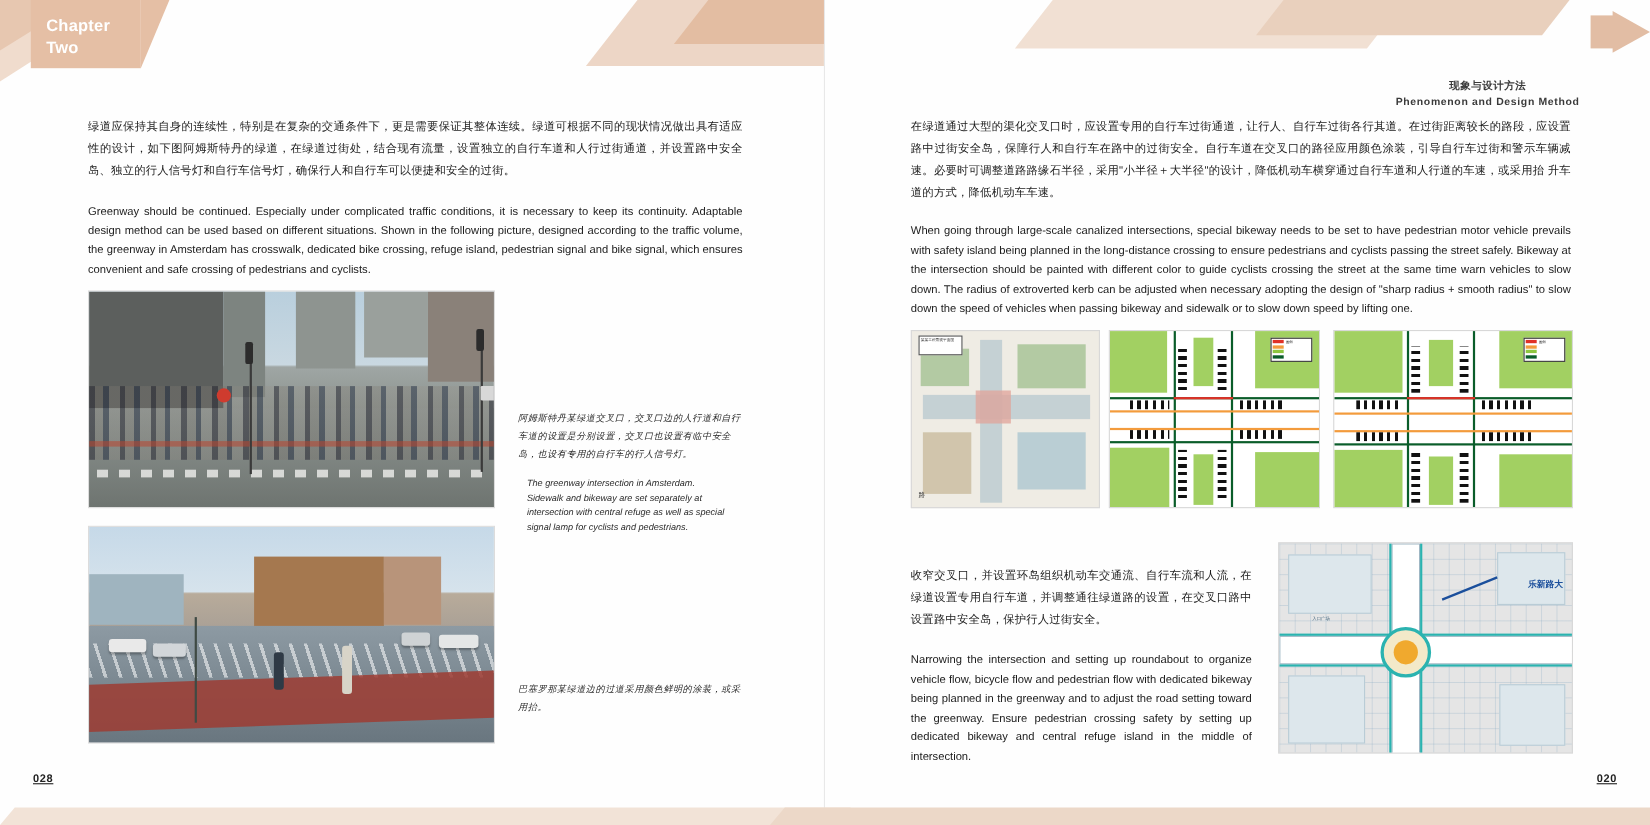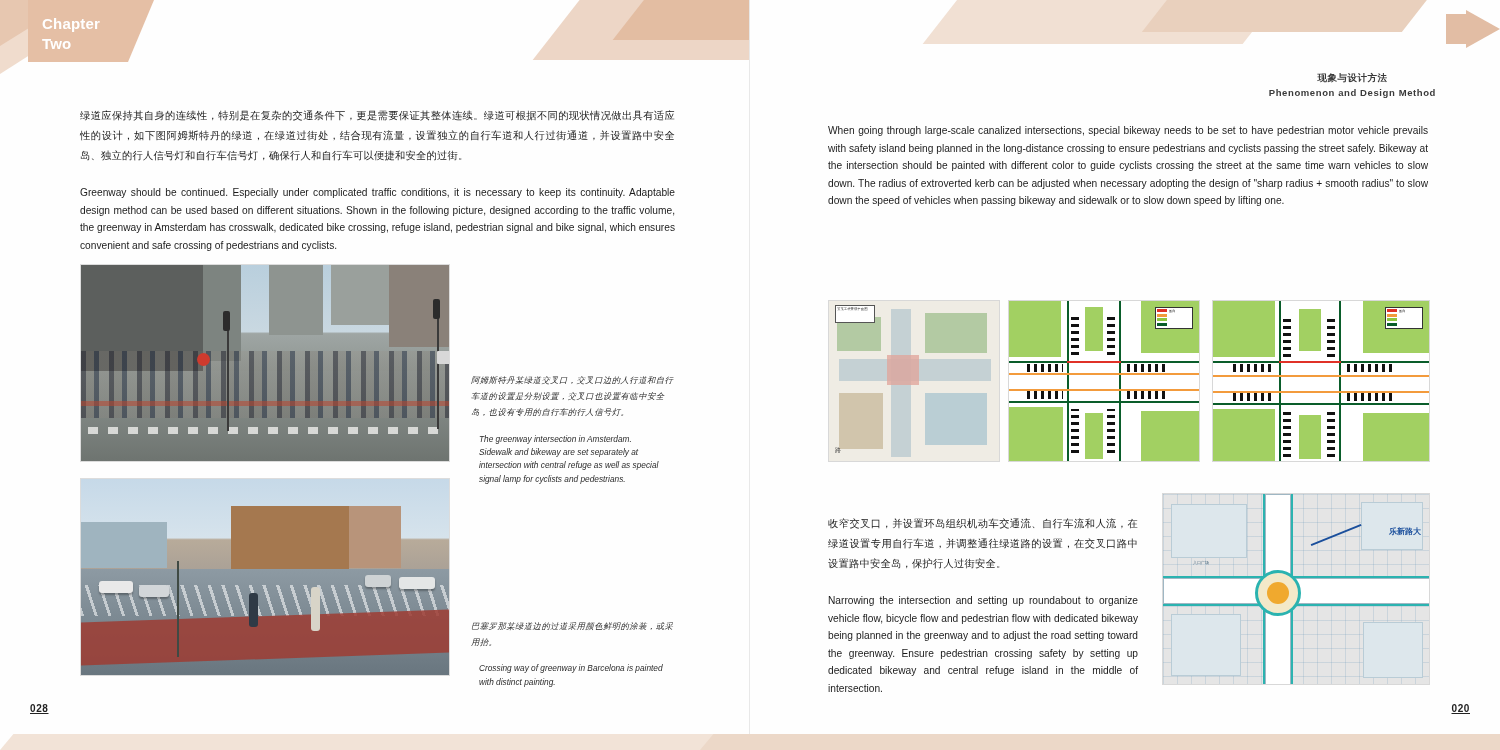--- a/index.html
+++ b/index.html
@@ -395,40 +395,40 @@
       <div class="car" style="left:58px; top:54%; width:30px; background:#d2d6d9;"></div>
       <div class="car" style="left:318px; top:50%; width:36px; background:#e4e6e6;"></div>
       <div class="car" style="left:284px; top:49%; width:26px; background:#cfd3d5;"></div>
       <div class="cyclist" style="left:168px; top:58%; height:34px;"></div>
       <div class="cyclist" style="left:230px; top:55%; height:44px; background:#d8d4c8;"></div>
       <div style="position:absolute; left:96px; top:42%; width:2px; height:96px; background:#3f4a44;"></div>
     </div>
 
     <div class="col" style="left:467px; top:618px; width:212px;">
       <p class="caption-cn">巴塞罗那某绿道边的过道采用颜色鲜明的涂装，或采用抬。</p>
-      <p class="caption-en">Crossing way of greenway in Barcelona is painted with distinct painting.</p>
     </div>
 
     <div class="folio folio-left">028</div>
   </div>
 
   <div class="page page-right">
 
     <div class="rp-band">
       <div class="rp-slash"></div>
       <div class="rp-slash2"></div>
       <div class="rp-arrow-bar"></div>
       <div class="rp-arrow"></div>
     </div>
     <div class="running-head">
       <div class="cn">现象与设计方法</div>
       <div class="en">Phenomenon and Design Method</div>
     </div>
 
     <div class="col" style="left:78px; top:106px; width:600px;">
+      <p class="cn">在绿道通过大型的渠化交叉口时，应设置专用的自行车过街通道，让行人、自行车过街各行其道。在过街距离较长的路段，应设置路中过街安全岛，保障行人和自行车在路中的过街安全。自行车道在交叉口的路径应用颜色涂装，引导自行车过街和警示车辆减速。必要时可调整道路路缘石半径，采用"小半径＋大半径"的设计，降低机动车横穿通过自行车道和人行道的车速，或采用抬 升车道的方式，降低机动车车速。</p>
       <p class="en" style="margin-top:16px;">When going through large-scale canalized intersections, special bikeway needs to be set to have pedestrian motor vehicle prevails with safety island being planned in the long-distance crossing to ensure pedestrians and cyclists passing the street safely. Bikeway at the intersection should be painted with different color to guide cyclists crossing the street at the same time warn vehicles to slow down. The radius of extroverted kerb can be adjusted when necessary adopting the design of  "sharp radius + smooth radius"  to slow down the speed of vehicles when passing bikeway and sidewalk or to slow down speed by lifting one.</p>
     </div>
 
     <div class="plan plan-scan" style="left:78px; top:300px; width:172px; height:162px;">
       <div class="sk" style="left:10px; top:58px; width:152px; height:22px; background:#b7c8cf;"></div>
       <div class="sk" style="left:62px; top:8px; width:20px; height:148px; background:#b7c8cf;"></div>
       <div class="sk" style="left:8px; top:16px; width:44px; height:34px; background:#9fbf8e;"></div>
       <div class="sk" style="left:96px; top:12px; width:62px; height:40px; background:#9fbf8e;"></div>
       <div class="sk" style="left:10px; top:92px; width:44px; height:56px; background:#c7b89a;"></div>
       <div class="sk" style="left:96px; top:92px; width:62px; height:52px; background:#a8c4cf;"></div>

